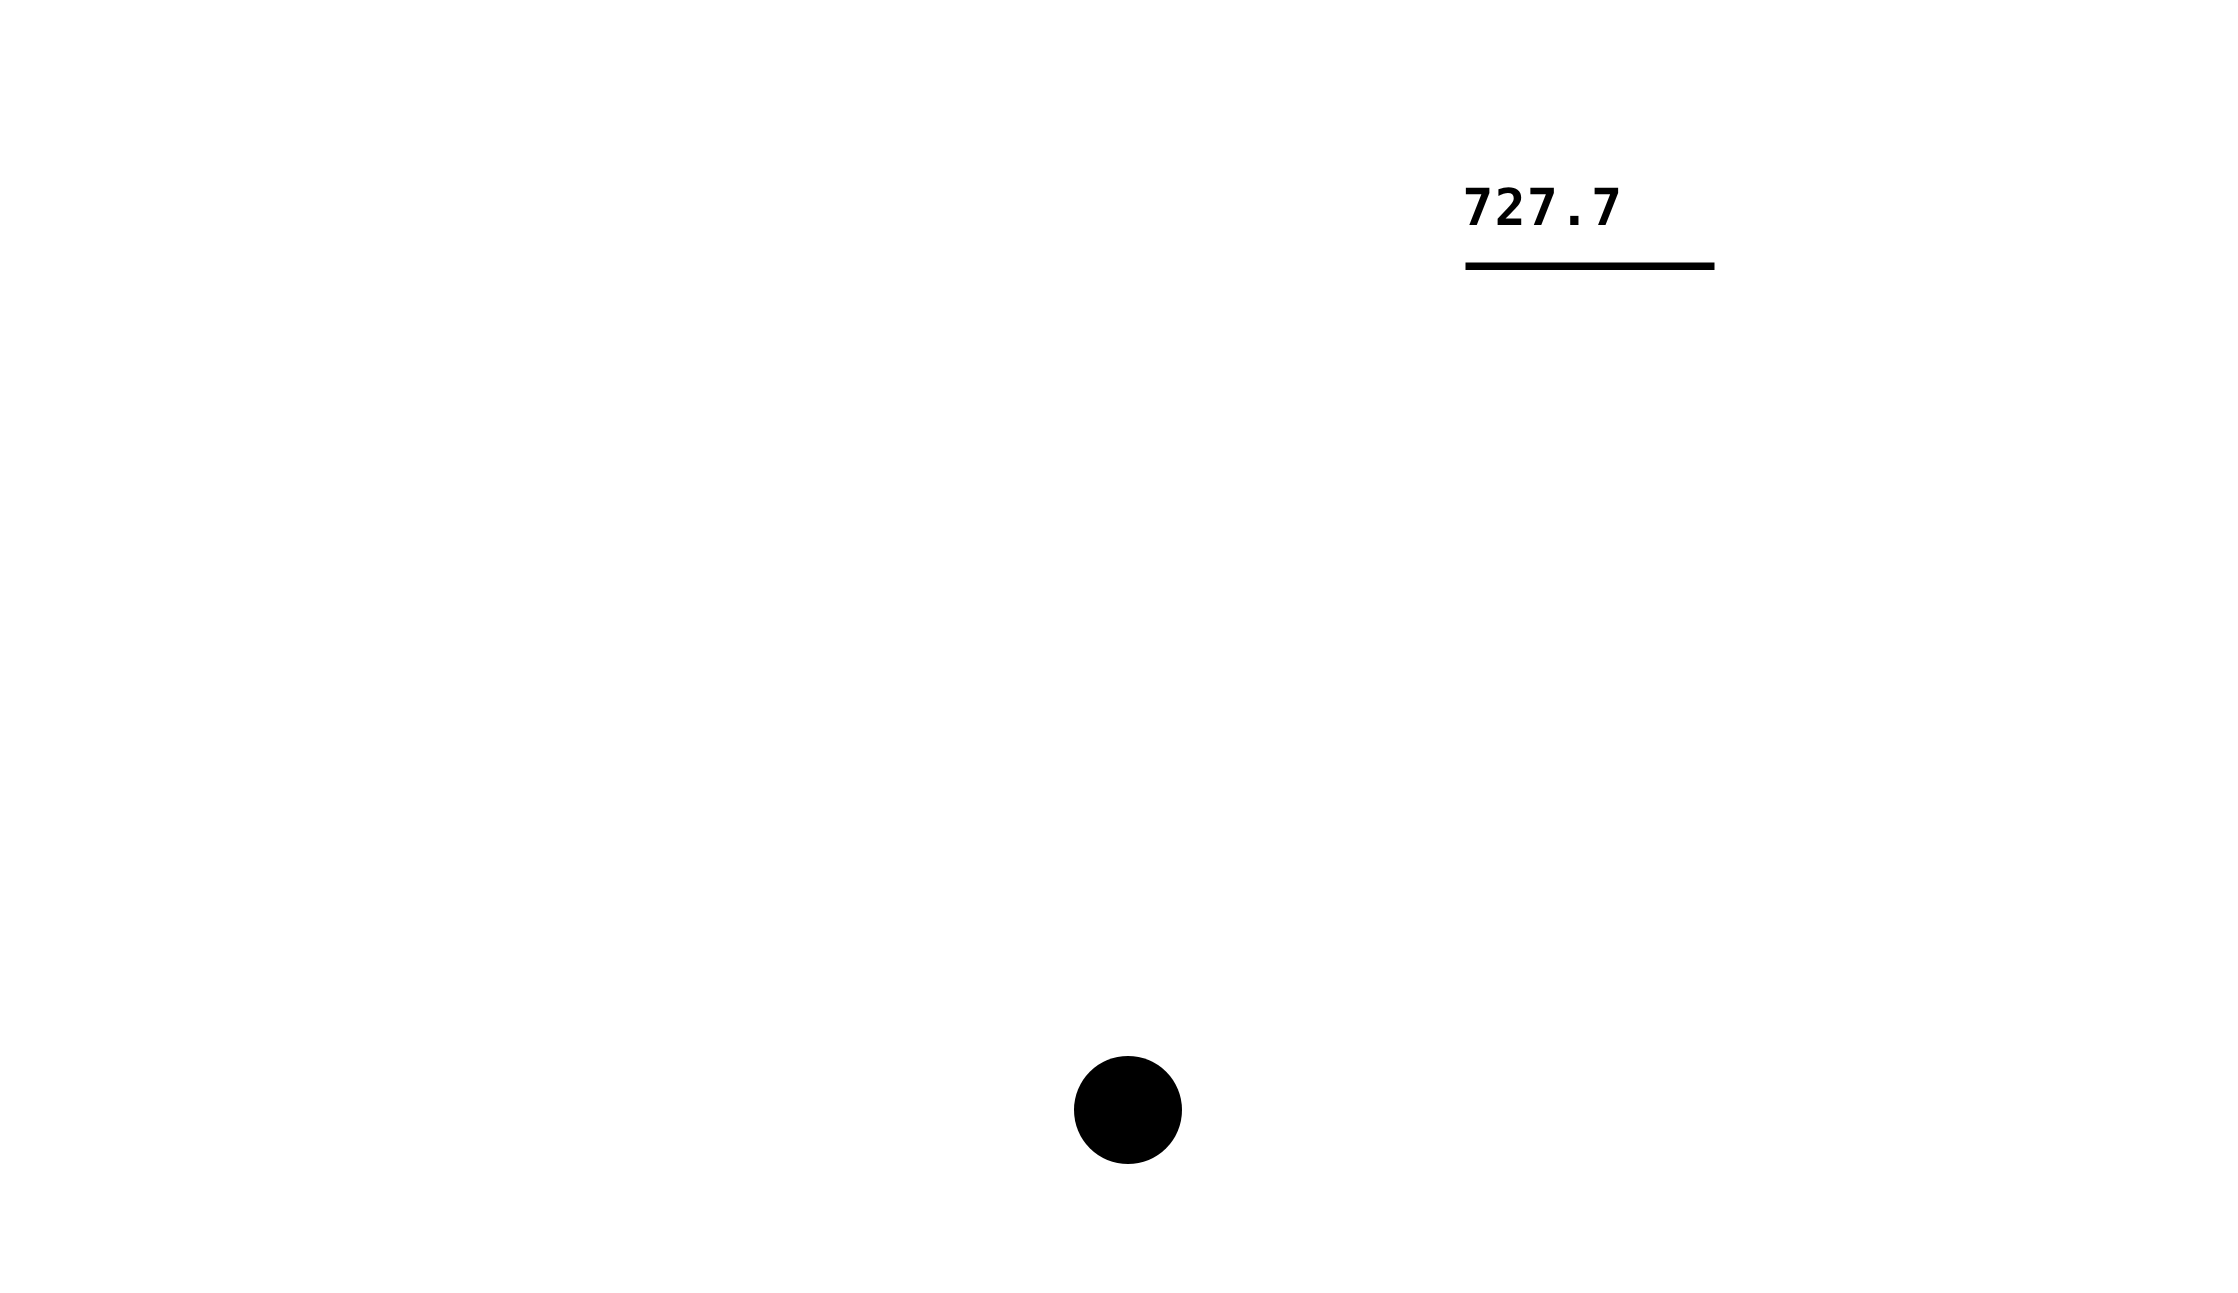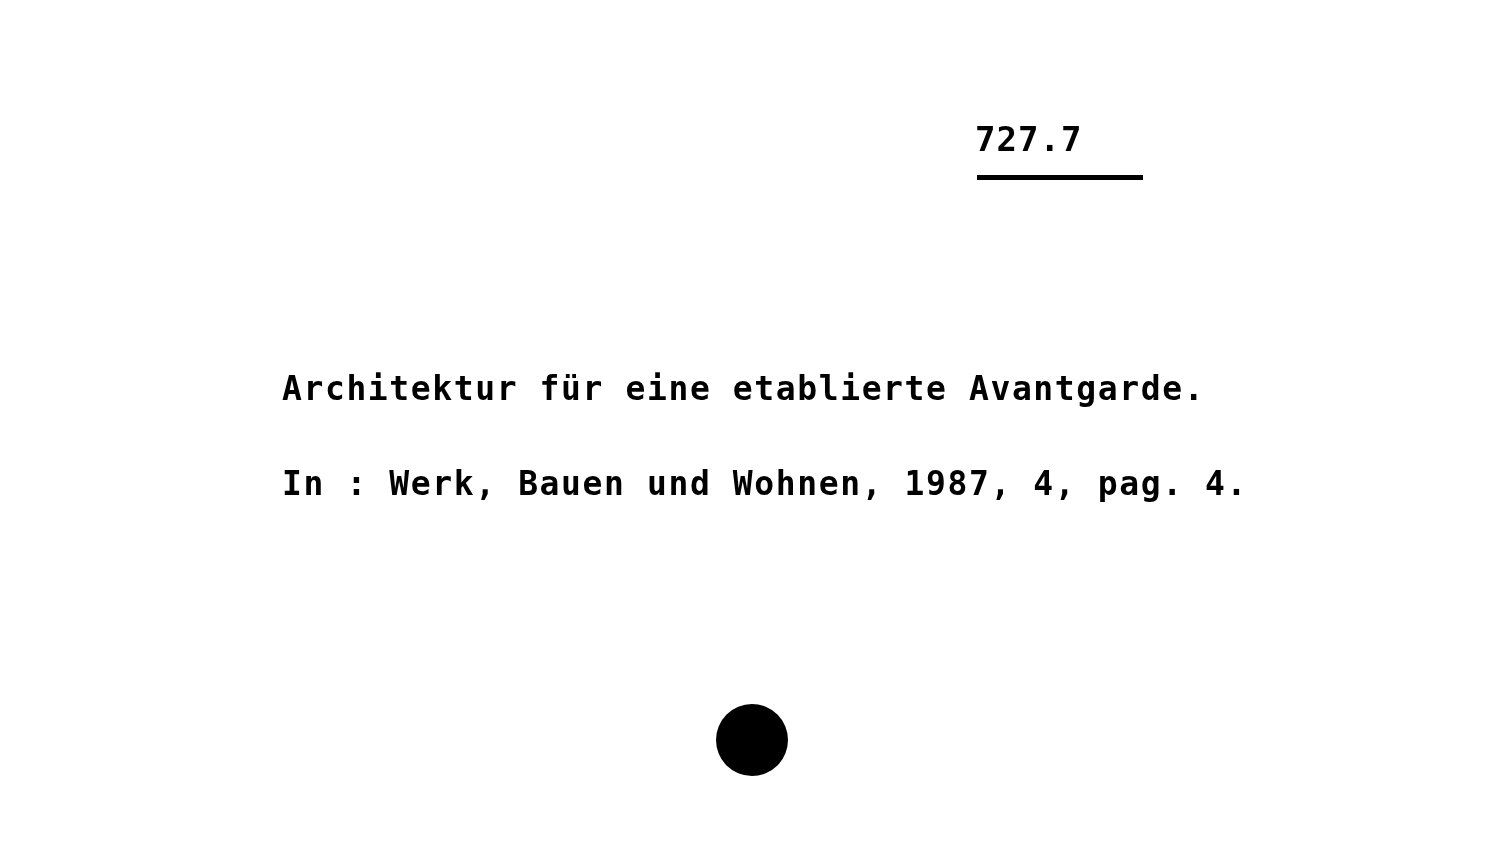--- a/index.html
+++ b/index.html
@@ -80,20 +80,16 @@
   }
 </style>
 </head>
 <body>
 
 <div class="page">
 
   <div class="classmark">727.7</div>
   <div class="classmark-rule"></div>
 
-  <div class="entry">
-    <div class="entry-line title">Architektur für eine etablierte Avantgarde.</div>
-    <div class="entry-line source">In : Werk, Bauen und Wohnen, 1987, 4, pag. 4.</div>
-  </div>
 
   <div class="hole"></div>
 
 </div>
 
 </body></html>

